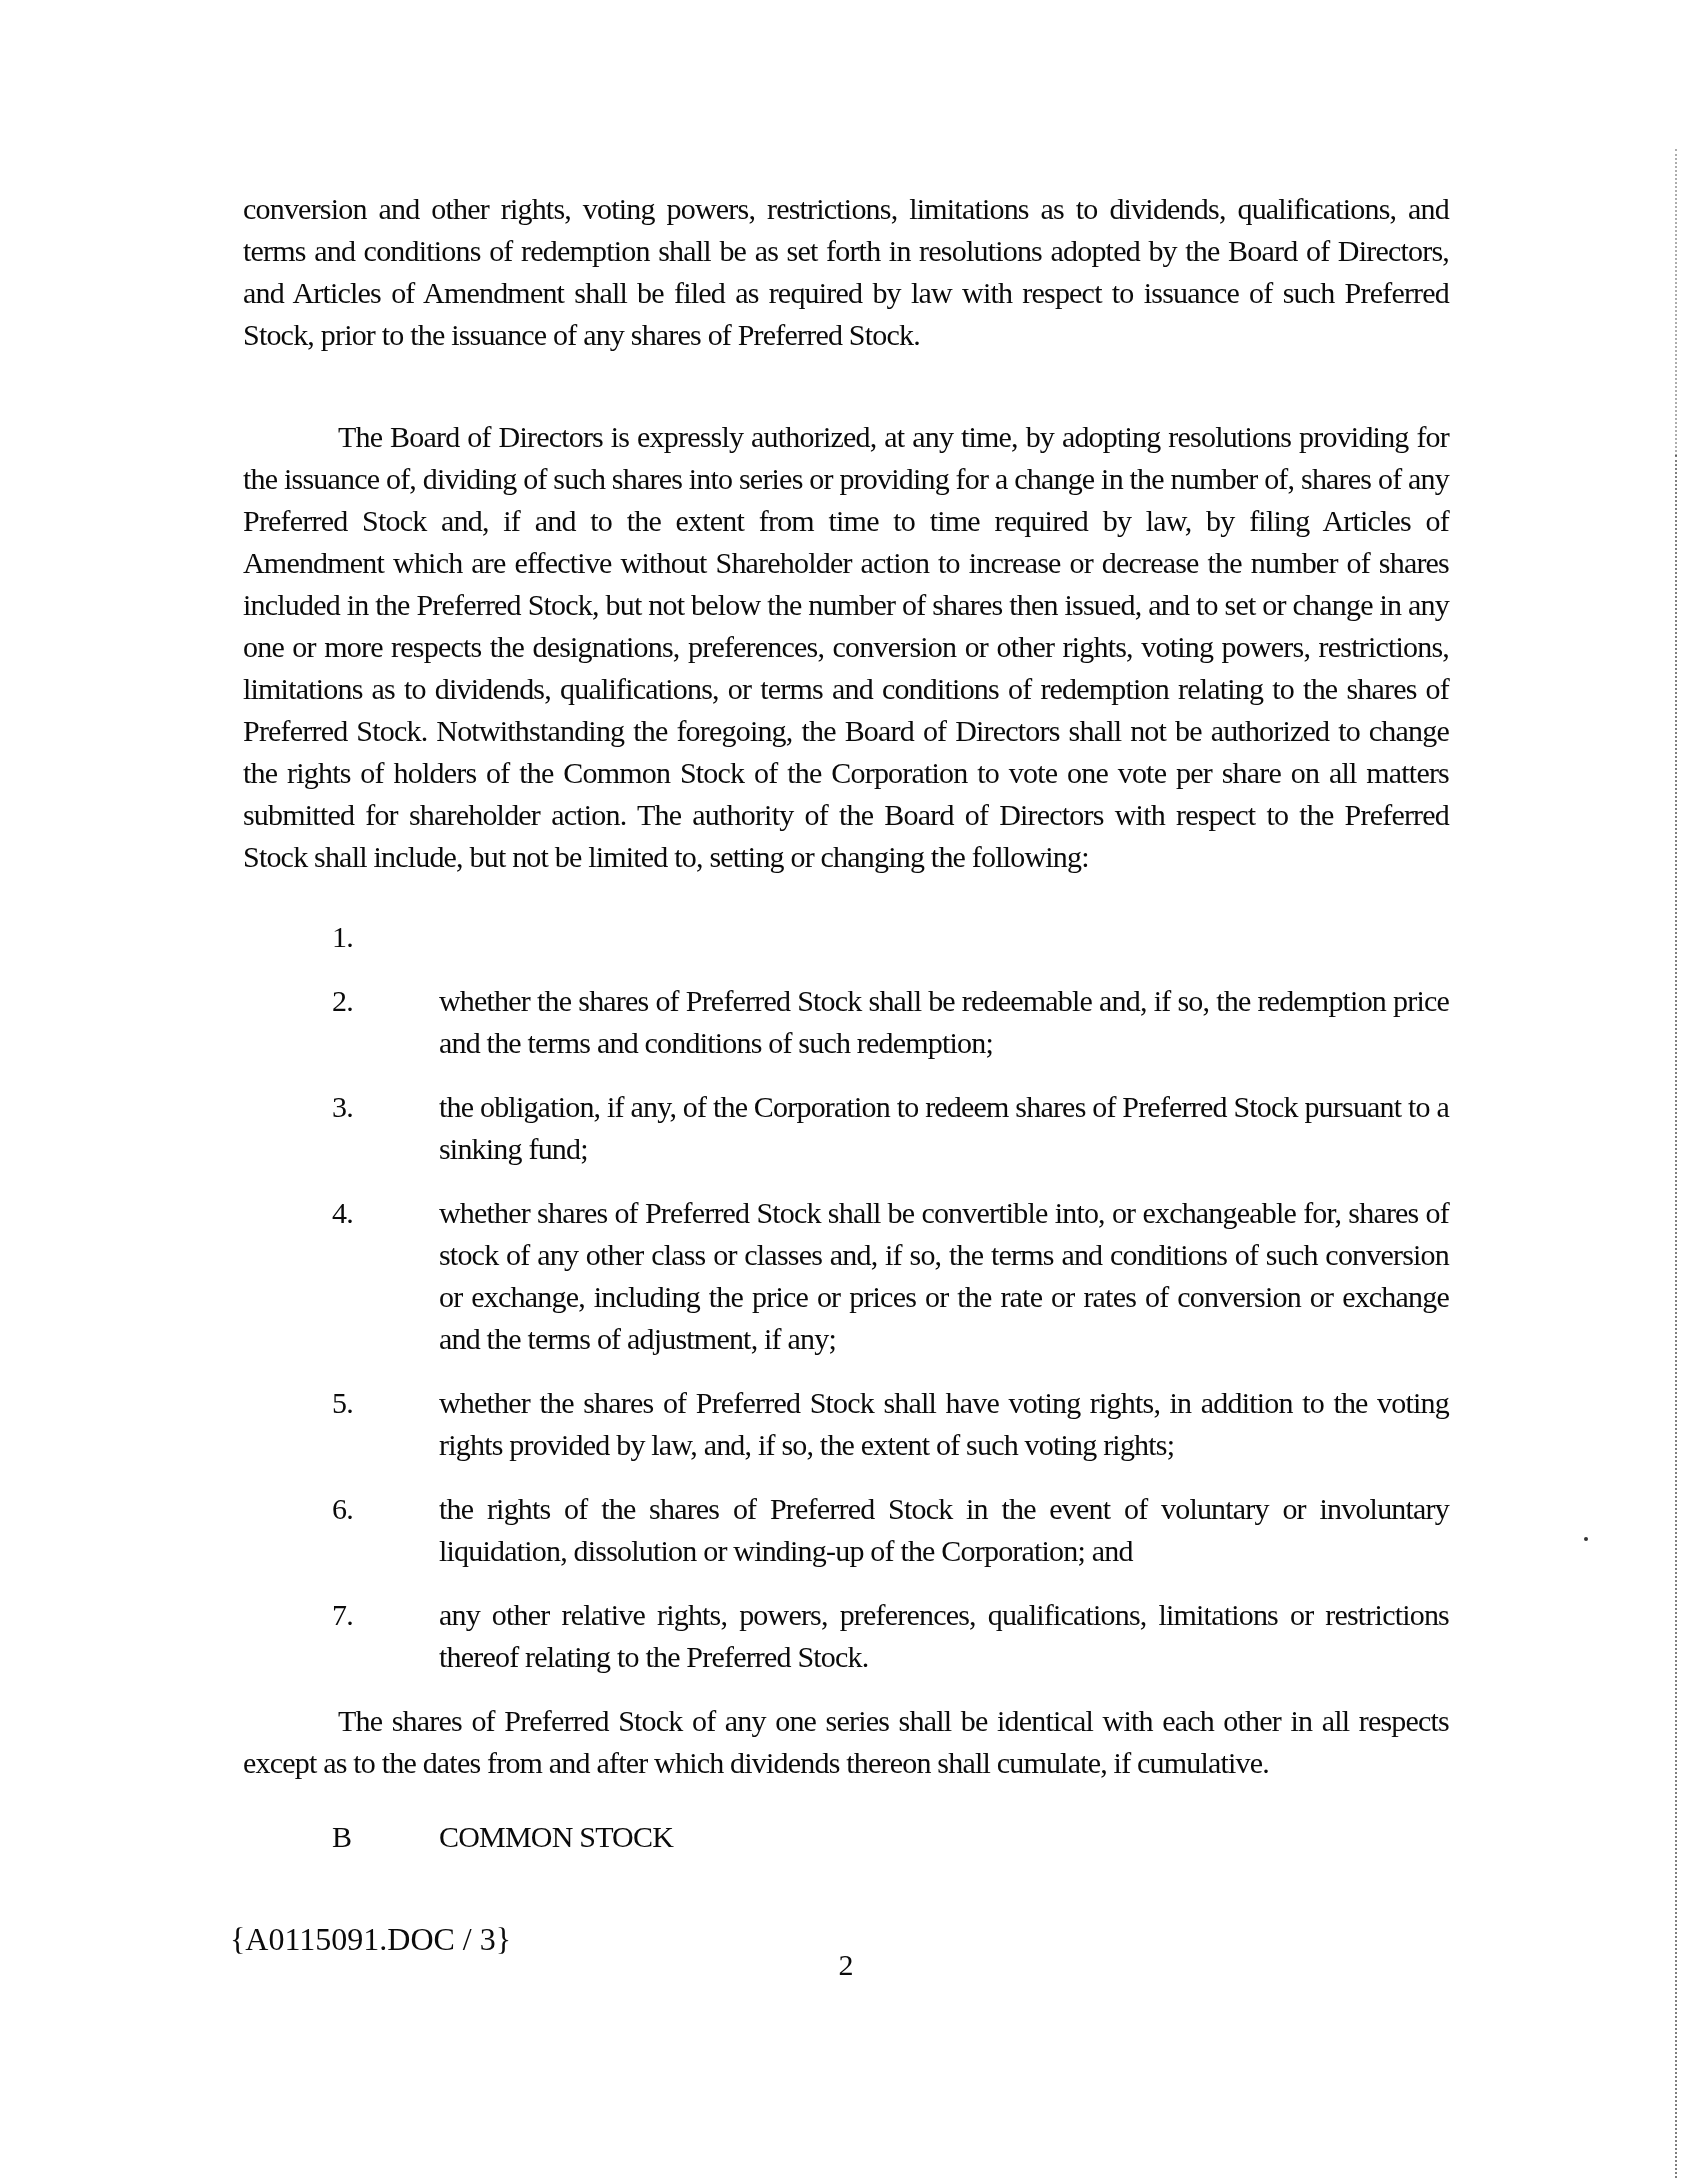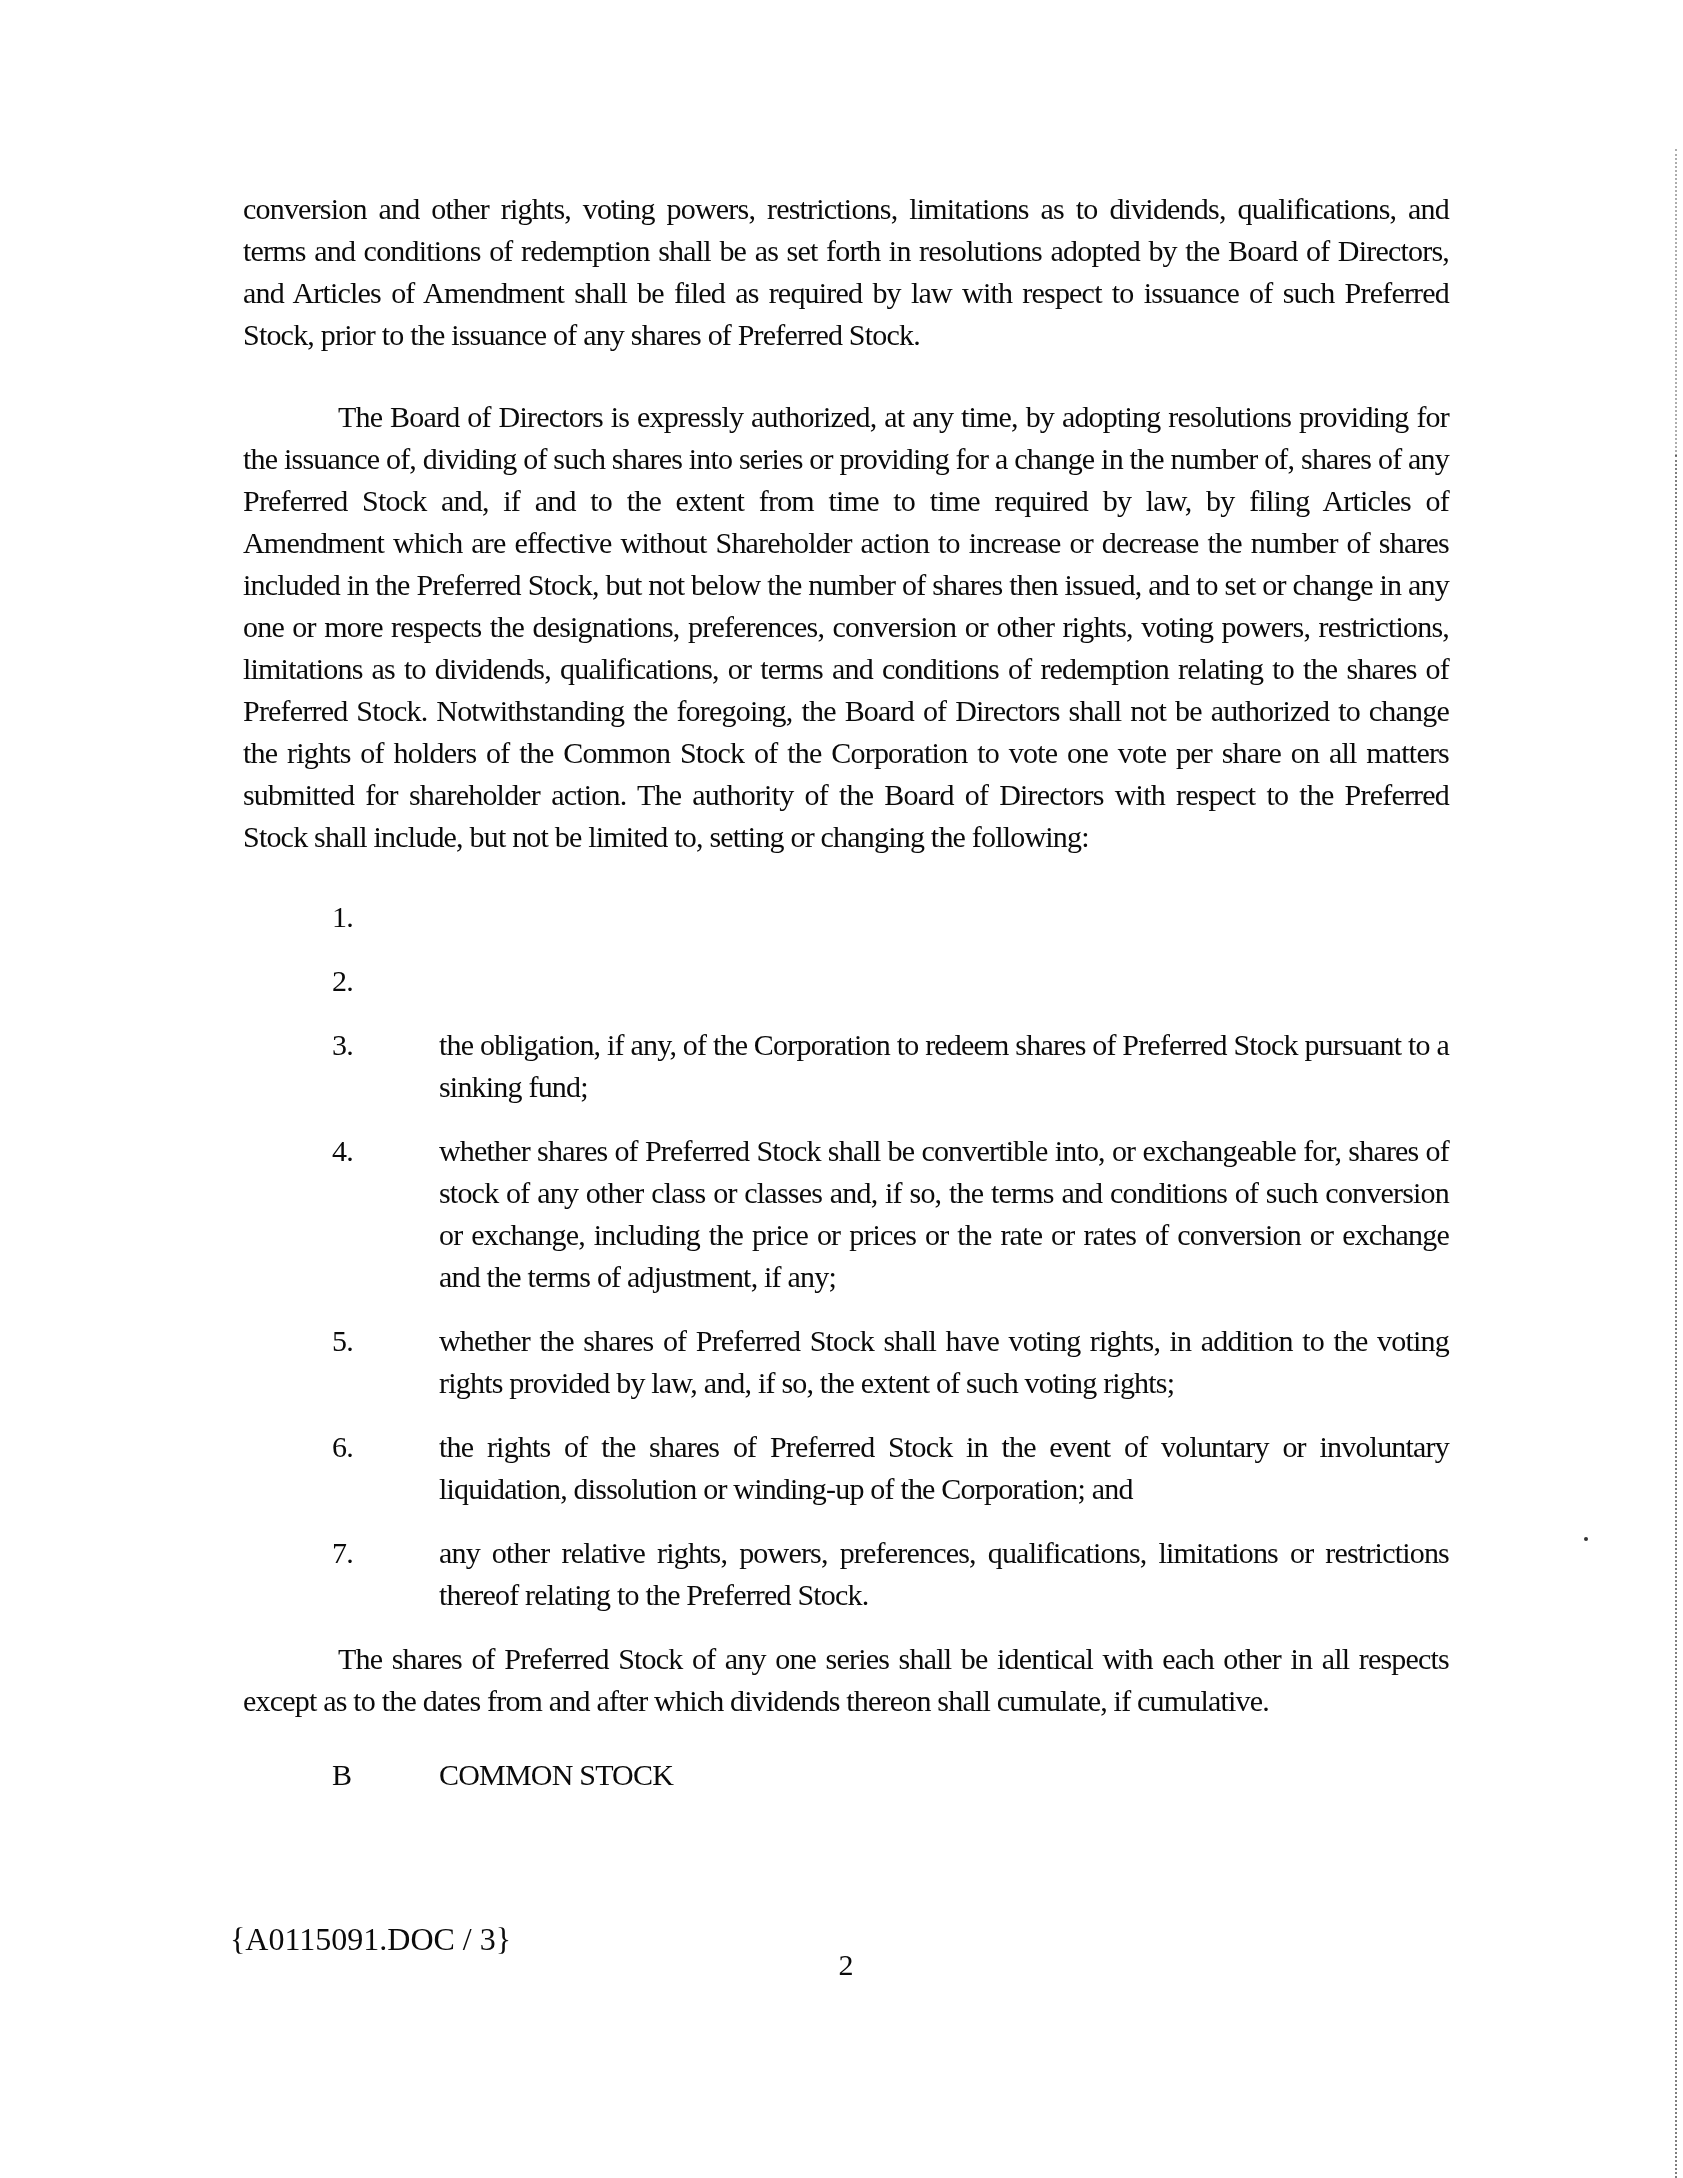--- a/index.html
+++ b/index.html
@@ -20,21 +20,21 @@
     position: absolute;
     left: 243px;
     top: 188px;
     width: 1206px;
     font-size: 30px;
     line-height: 42px;
     letter-spacing: -0.8px;
   }
   .para { text-align: justify; }
   .para.indent { text-indent: 95px; }
-  .para.gap { margin-top: 40px; }
+  .para.gap { margin-top: 60px; }
 
   .list { margin-top: 38px; }
   .list-row {
     display: flex;
     padding-left: 89px;
     margin-bottom: 22px;
   }
   .list-num { flex: 0 0 107px; width: 107px; }
   .list-text { flex: 1; text-align: justify; }
 
@@ -103,20 +103,21 @@
     <div class="para indent gap">The Board of Directors is expressly authorized, at any time, by adopting resolutions providing for the issuance of, dividing of such shares into series or providing for a change in the number of, shares of any Preferred Stock and, if and to the extent from time to time required by law, by filing Articles of Amendment which are effective without Shareholder action to increase or decrease the number of shares included in the Preferred Stock, but not below the number of shares then issued, and to set or change in any one or more respects the designations, preferences, conversion or other rights, voting powers, restrictions, limitations as to dividends, qualifications, or terms and conditions of redemption relating to the shares of Preferred Stock. Notwithstanding the foregoing, the Board of Directors shall not be authorized to change the rights of holders of the Common Stock of the Corporation to vote one vote per share on all matters submitted for shareholder action. The authority of the Board of Directors with respect to the Preferred Stock shall include, but not be limited to, setting or changing the following:</div>
 
     <div class="list">
 
       <div class="list-row">
         <div class="list-num">1.</div>
       </div>
 
       <div class="list-row">
         <div class="list-num">2.</div>
+        <div class="list-text">whether the shares of Preferred Stock shall be redeemable and, if so, the redemption price and the terms and conditions of such redemption;</div>
       </div>
 
       <div class="list-row">
         <div class="list-num">3.</div>
         <div class="list-text">the obligation, if any, of the Corporation to redeem shares of Preferred Stock pursuant to a sinking fund;</div>
       </div>
 
       <div class="list-row">
         <div class="list-num">4.</div>
         <div class="list-text">whether shares of Preferred Stock shall be convertible into, or exchangeable for, shares of stock of any other class or classes and, if so, the terms and conditions of such conversion or exchange, including the price or prices or the rate or rates of conversion or exchange and the terms of adjustment, if any;</div>

